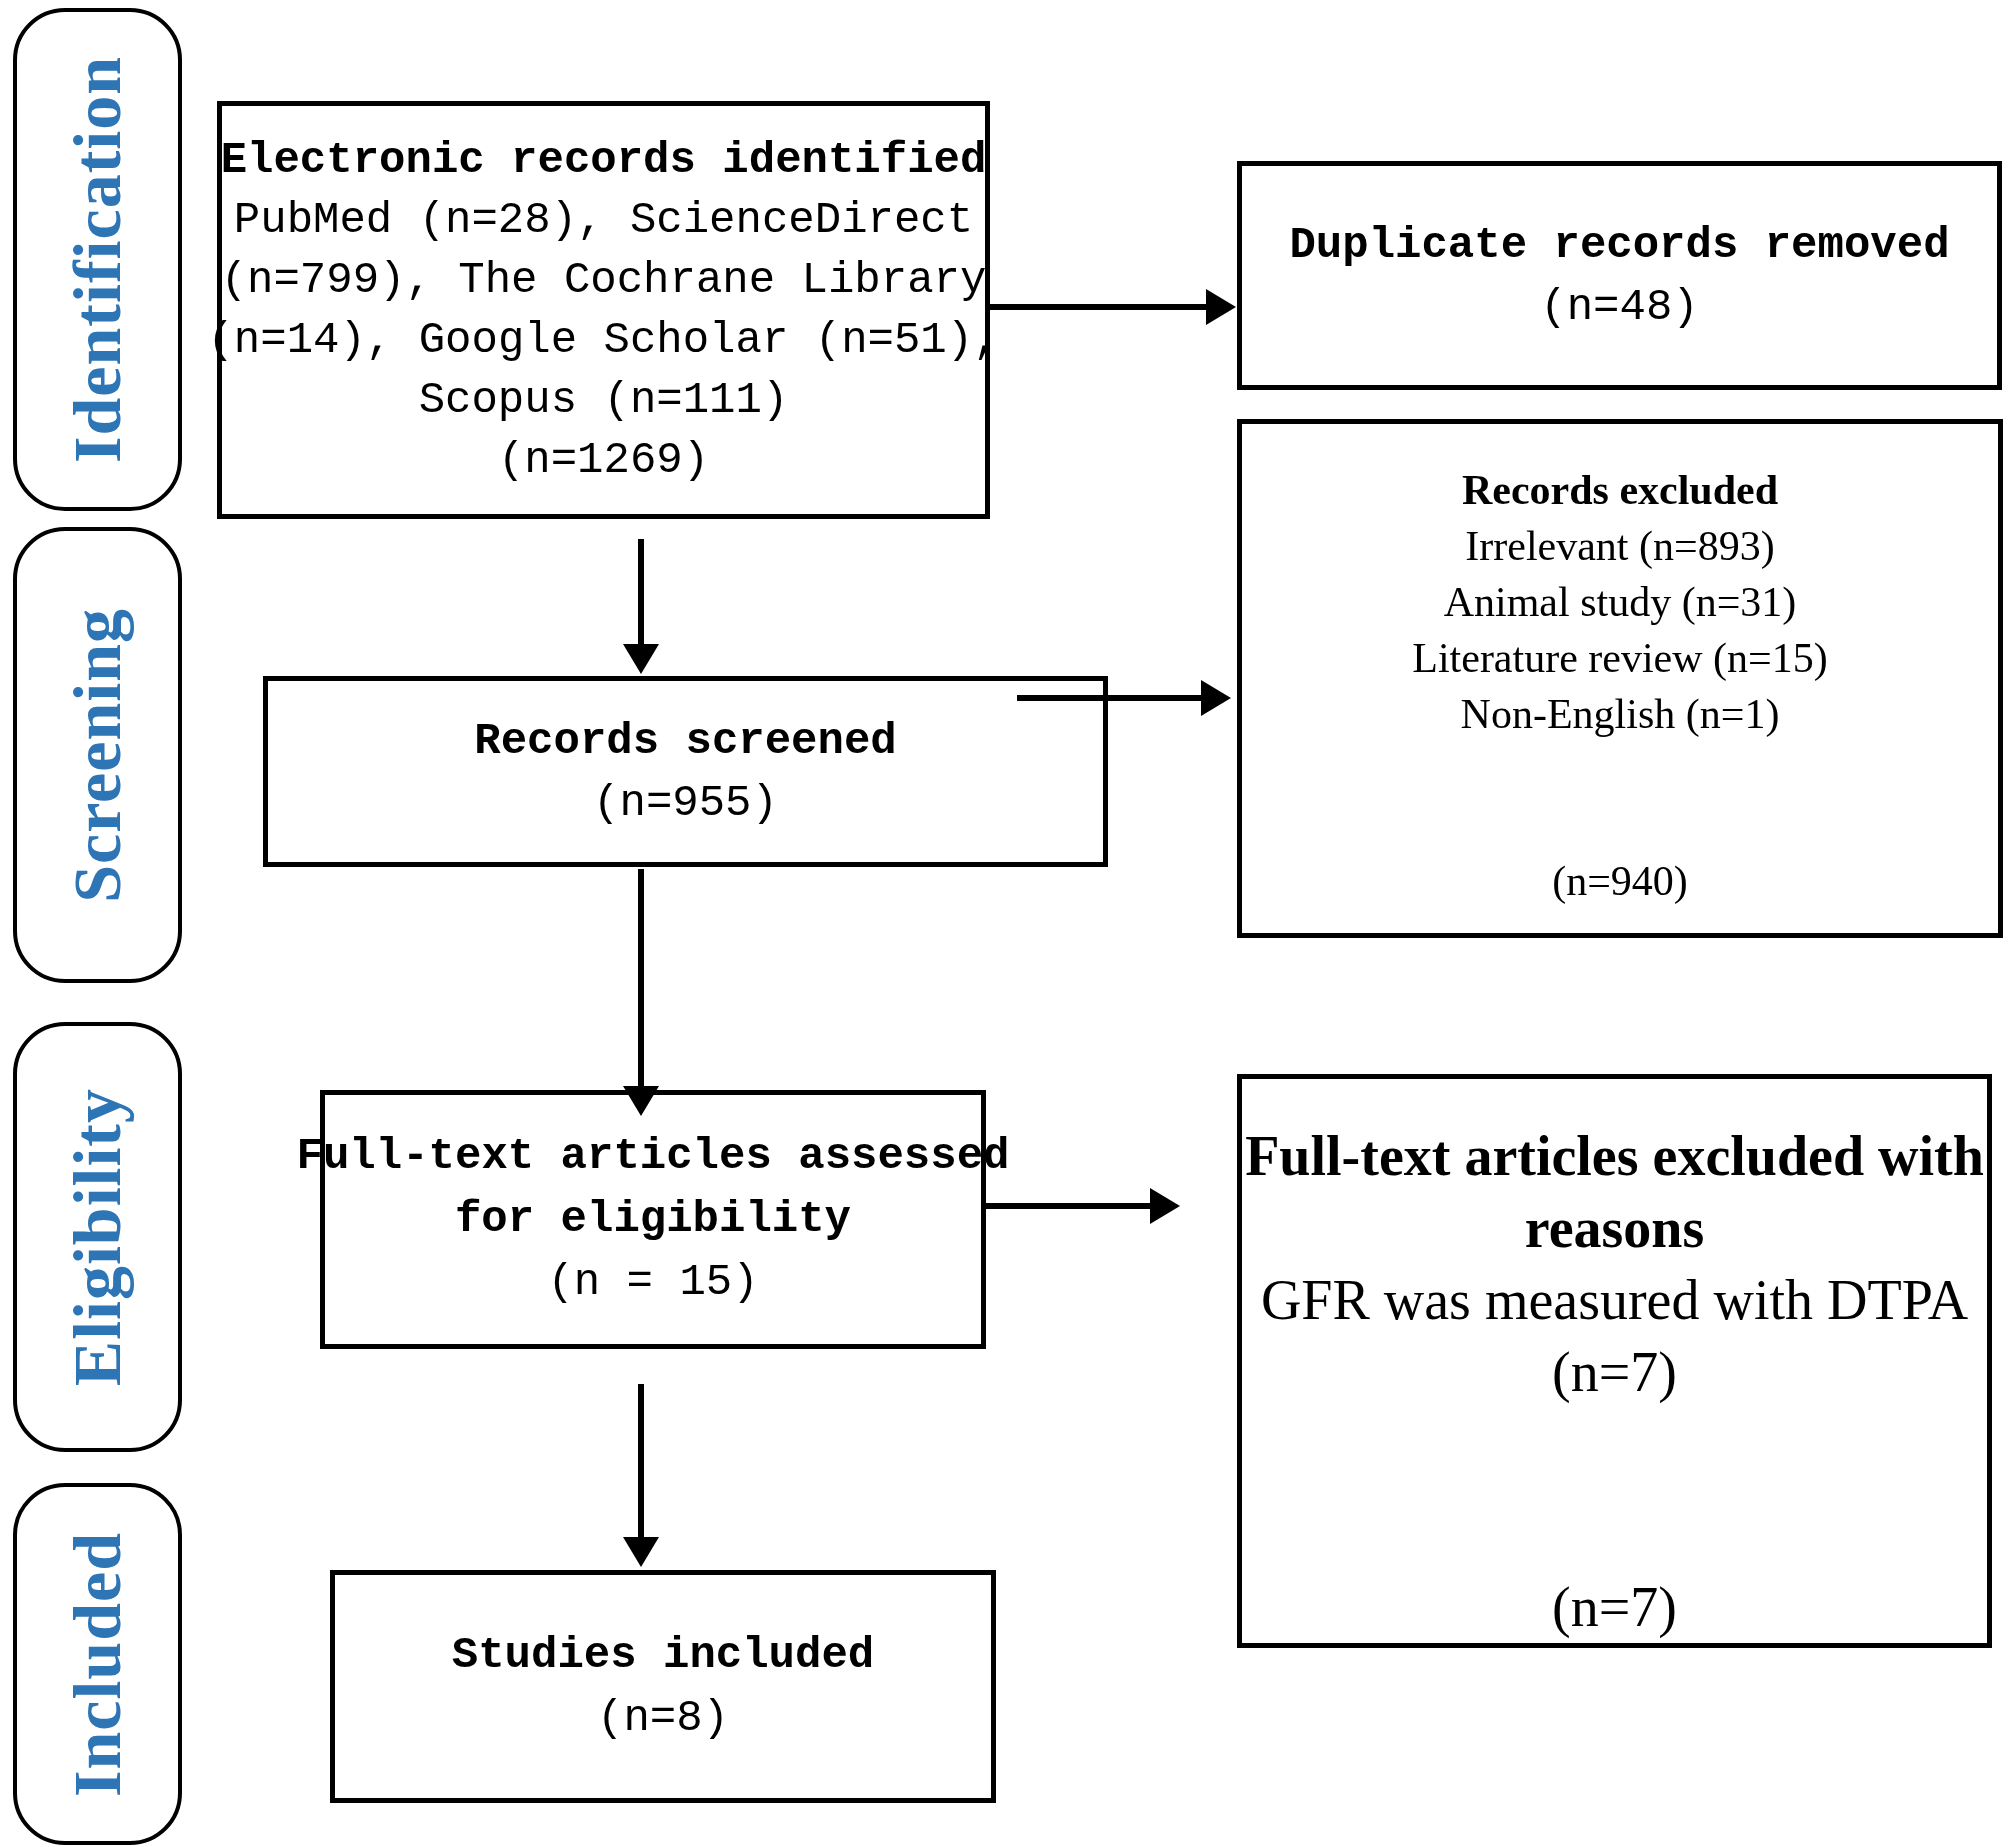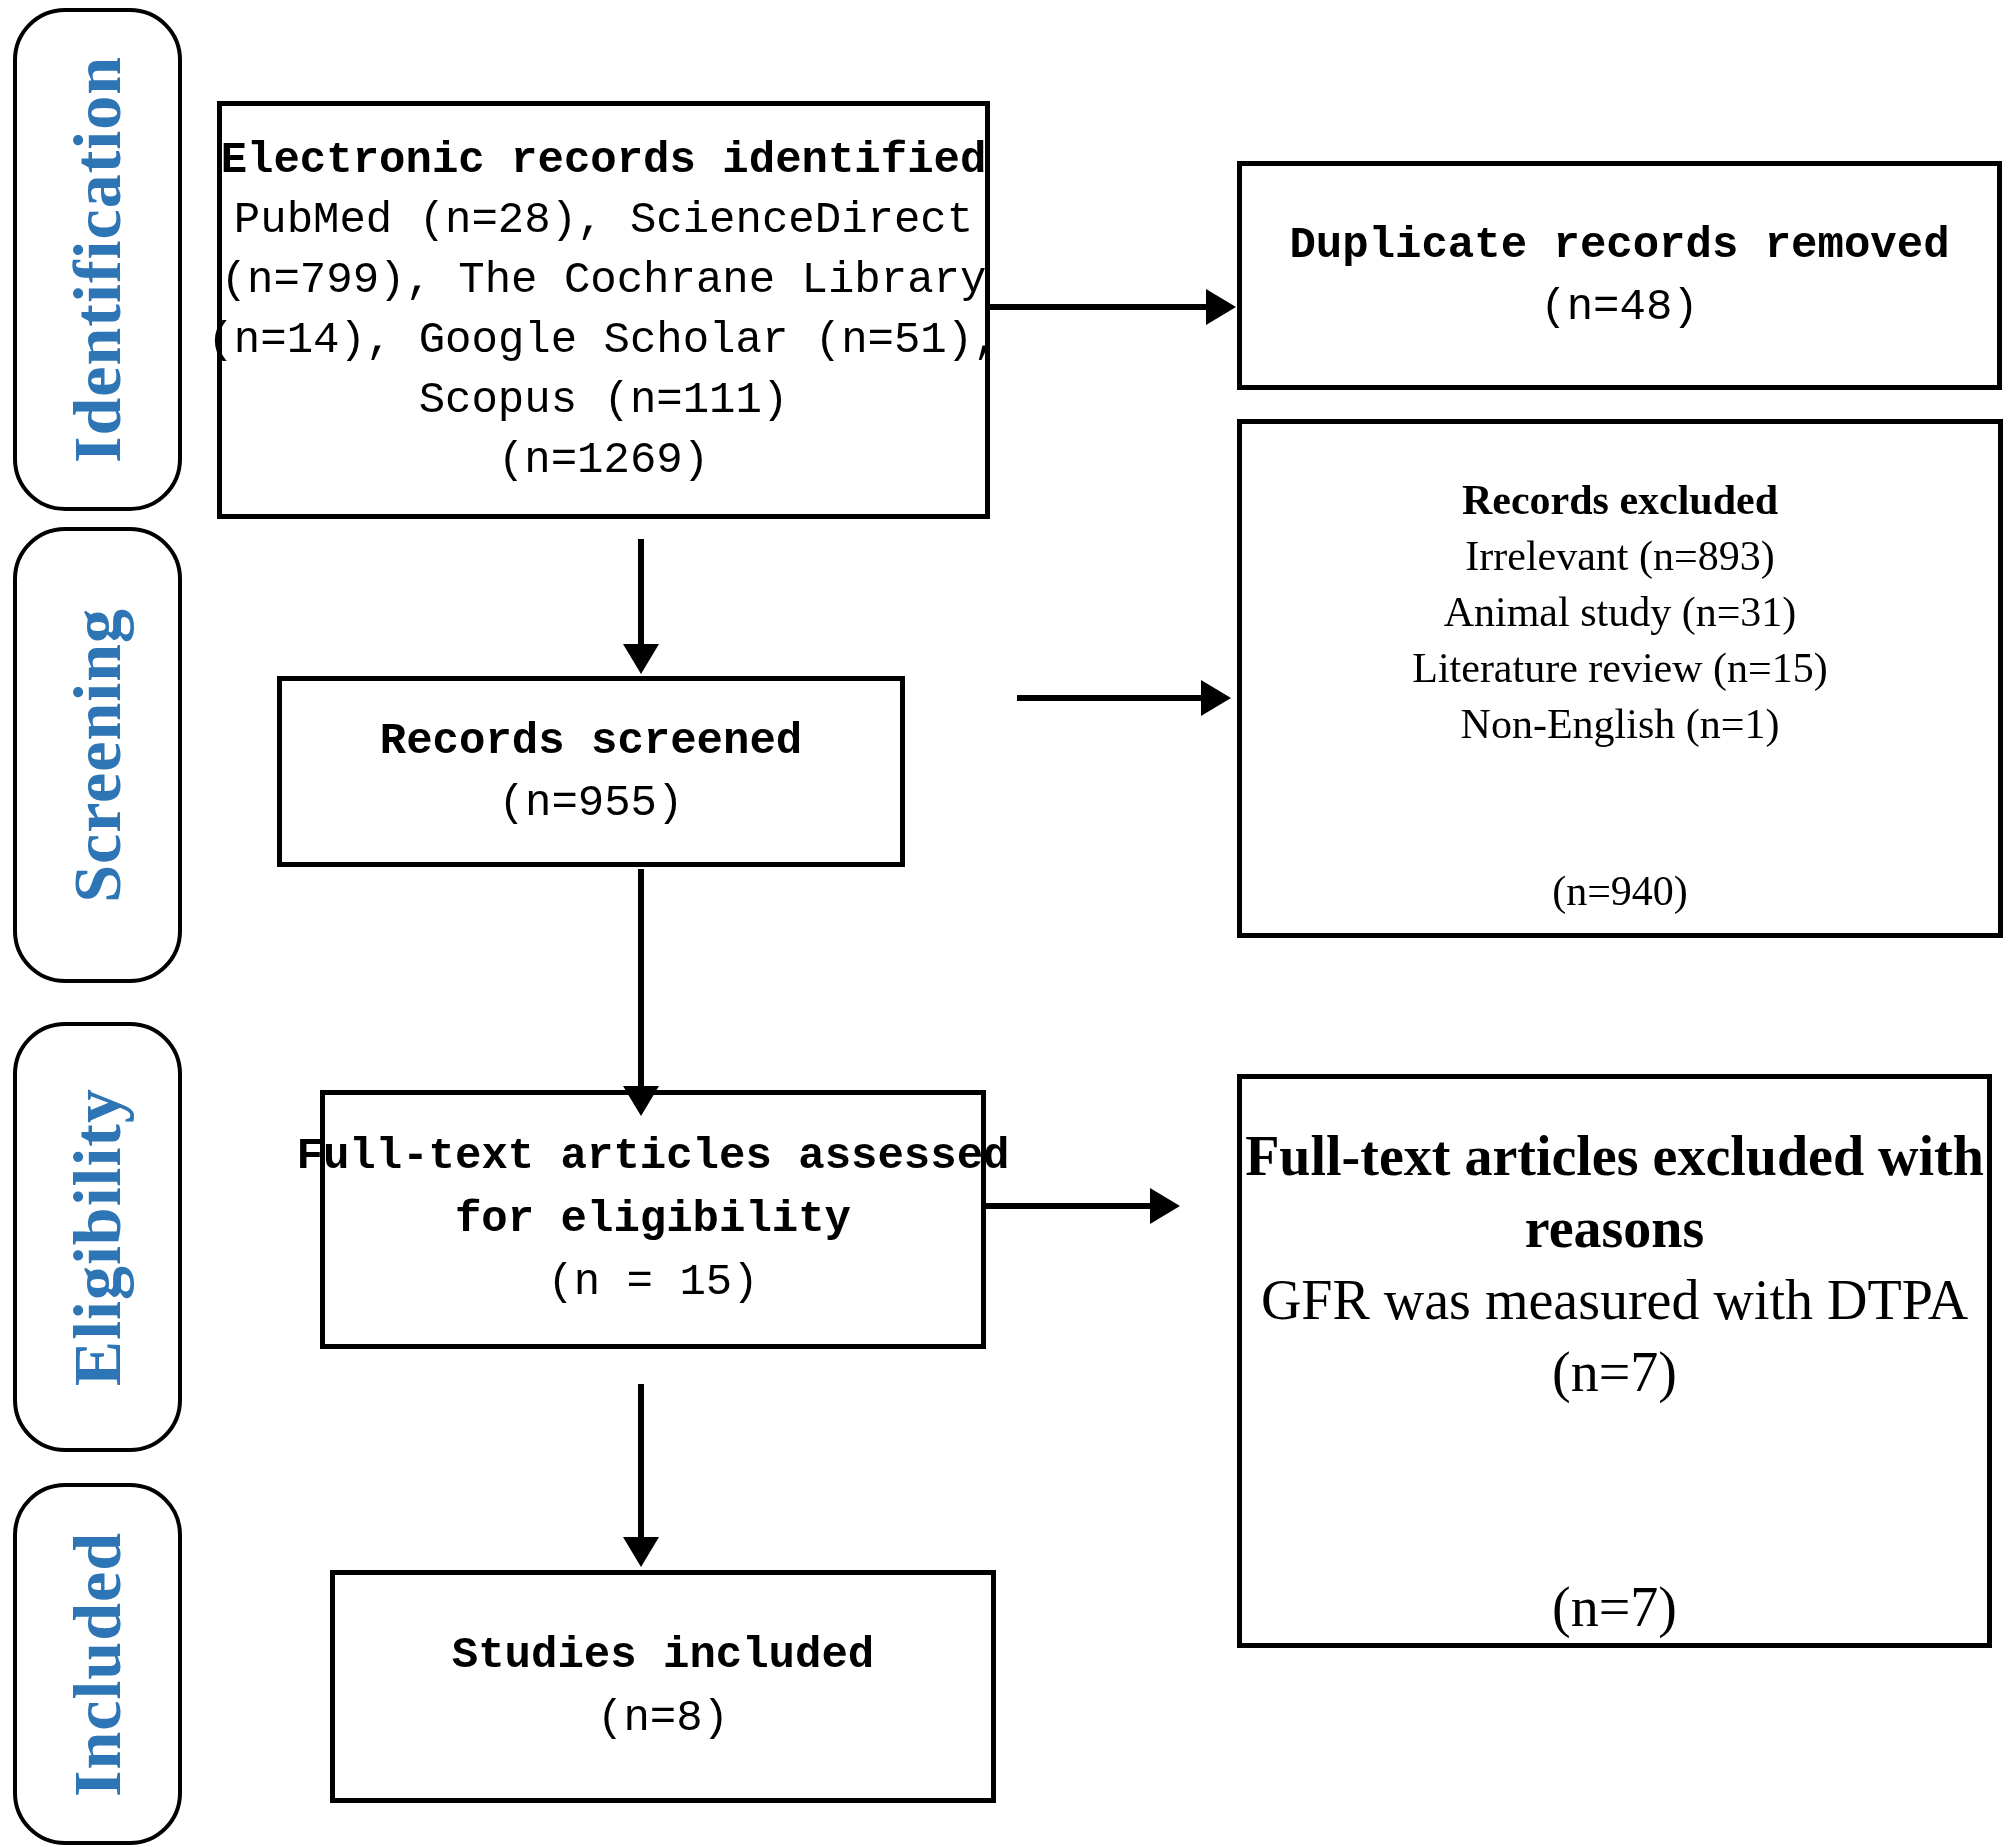--- a/index.html
+++ b/index.html
@@ -18,22 +18,22 @@
   .flow-box{position:absolute;border:5.2px solid #000;box-sizing:border-box;
             background:#fff;display:flex;flex-direction:column;
             align-items:center;text-align:center;font-size:44px;}
   .flow-box .bold{font-weight:bold;}
   .center-v{justify-content:center;font-family:Liberation Mono, monospace;}
   .line{white-space:nowrap;}
 
   #box-identified{left:217px;top:101px;width:773px;height:418px;line-height:60px;}
   #box-duplicates{left:1237px;top:161px;width:765px;height:229px;line-height:62px;}
   #box-excluded{left:1237px;top:419px;width:766px;height:519px;line-height:56px;
-                font-size:42px;padding-top:48px;}
-  #box-screened{left:277px;top:676px;width:628px;height:191px;line-height:62px;}
+                font-size:42px;padding-top:38px;}
+  #box-screened{left:263px;top:676px;width:845px;height:191px;line-height:62px;}
   #box-fulltext{left:320px;top:1090px;width:666px;height:259px;line-height:63px;}
   #box-ft-excluded{left:1237px;top:1074px;width:755px;height:574px;line-height:72px;
                    font-size:56px;padding-top:41px;}
   #box-included{left:330px;top:1570px;width:666px;height:233px;line-height:63px;}
 
   .spacer2{height:111px;}
   .spacer3{height:217px;}
 
   
   .arrow{position:absolute;}

